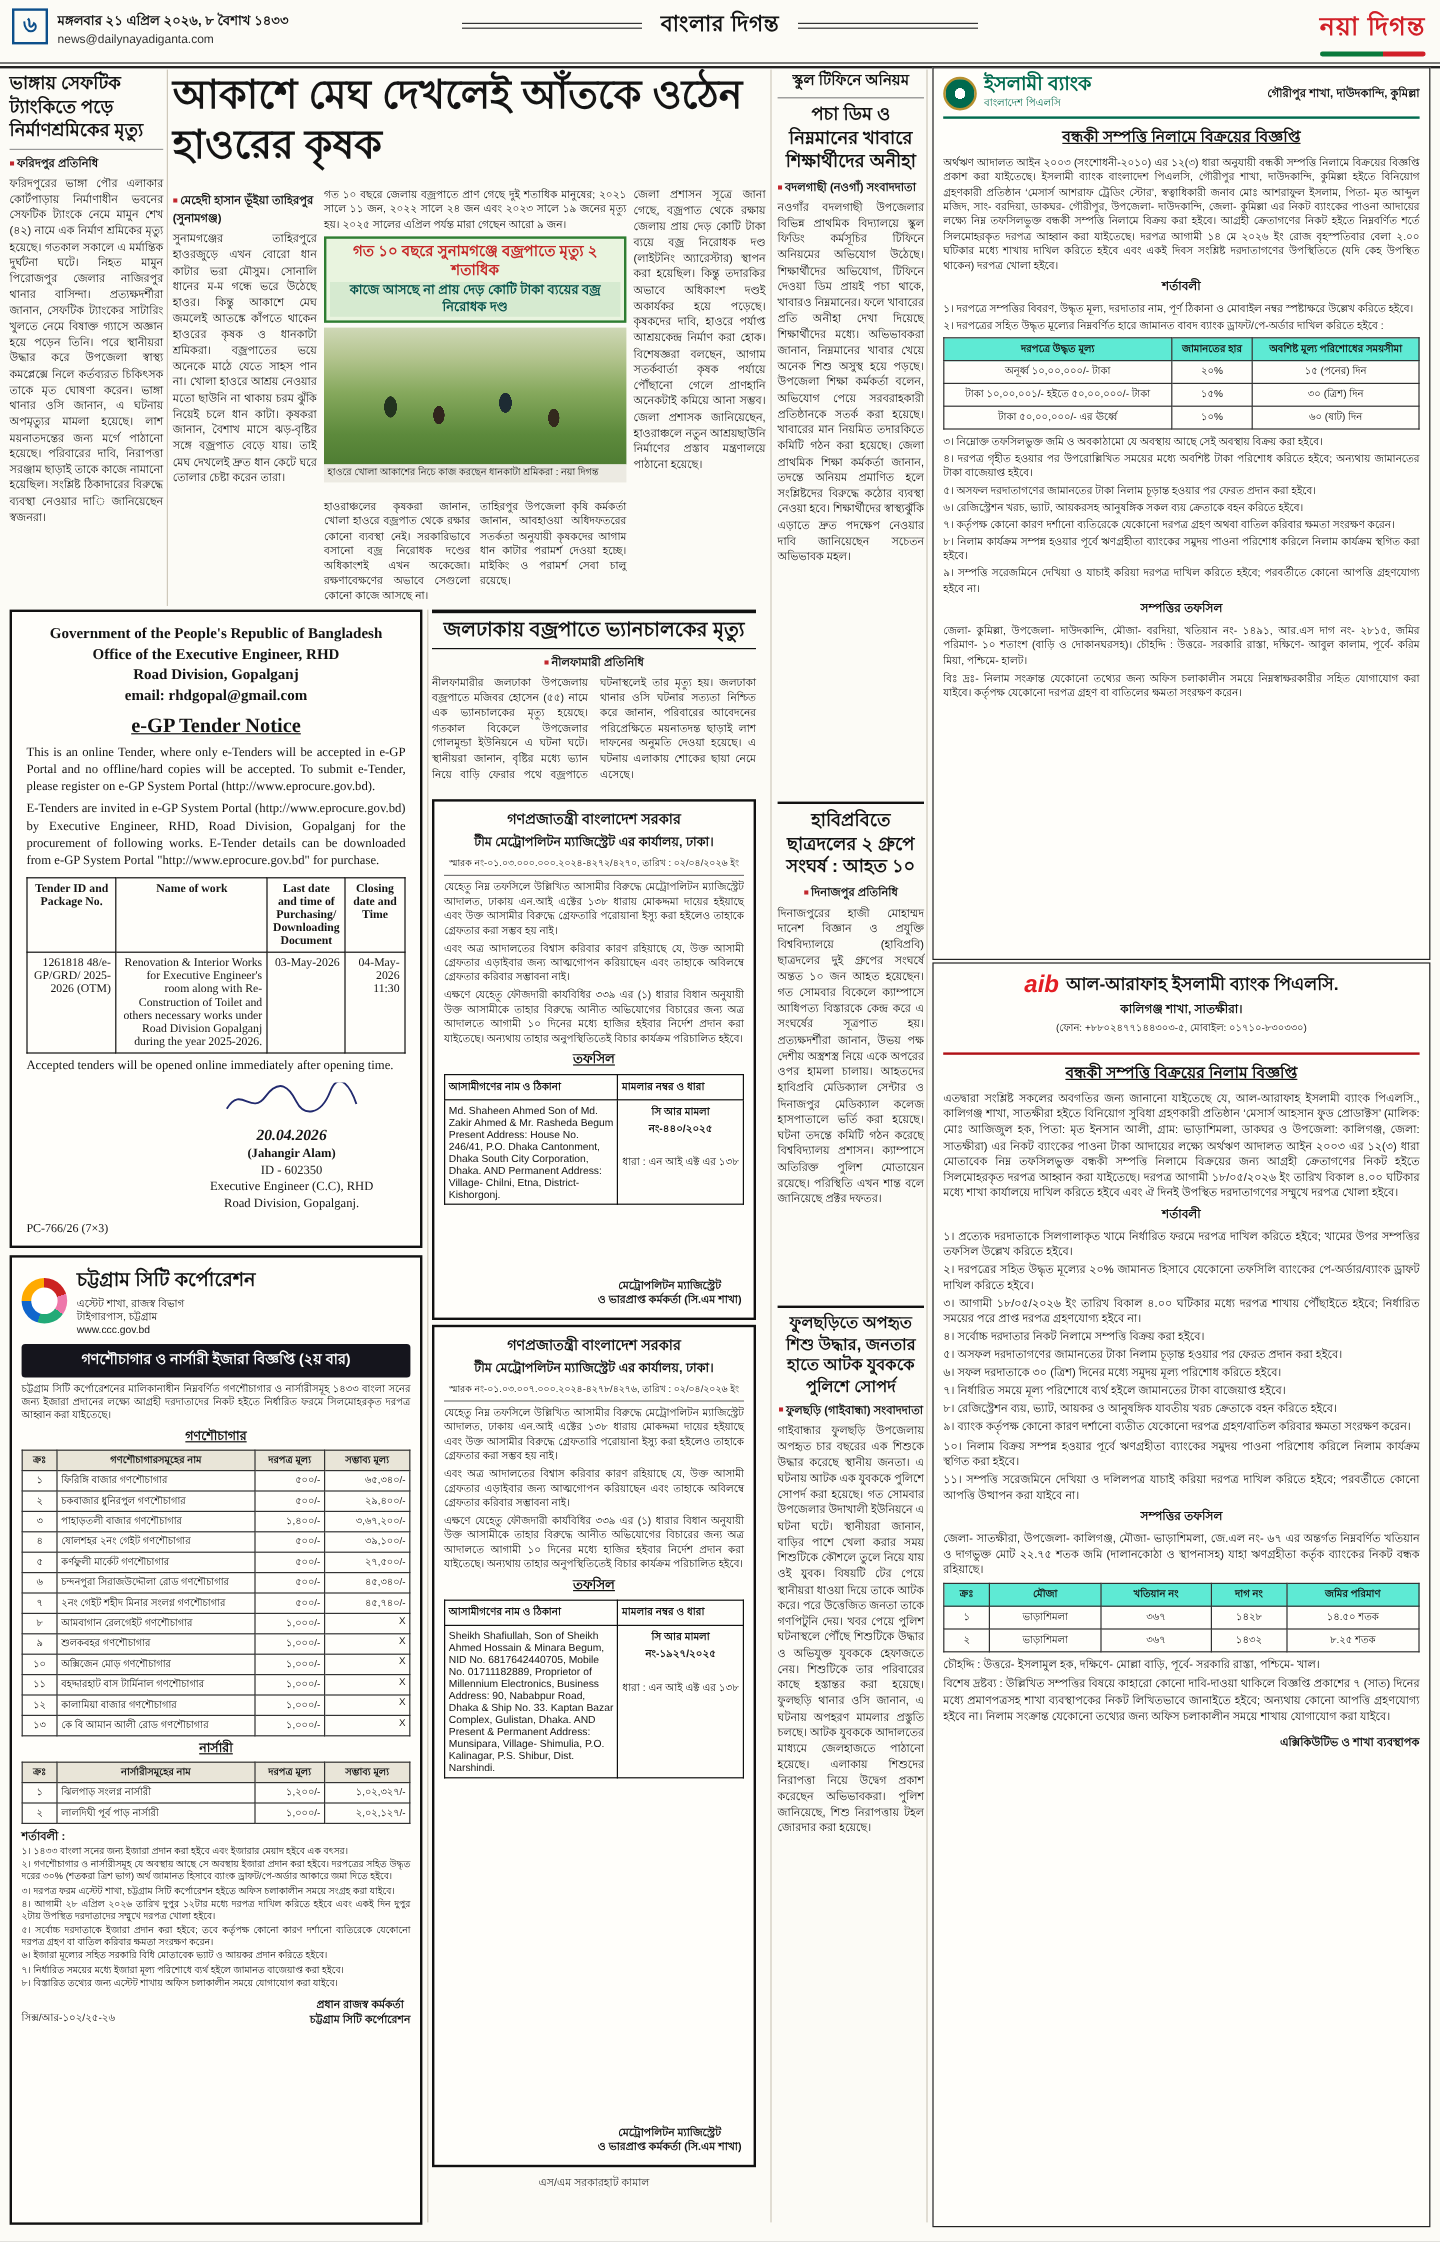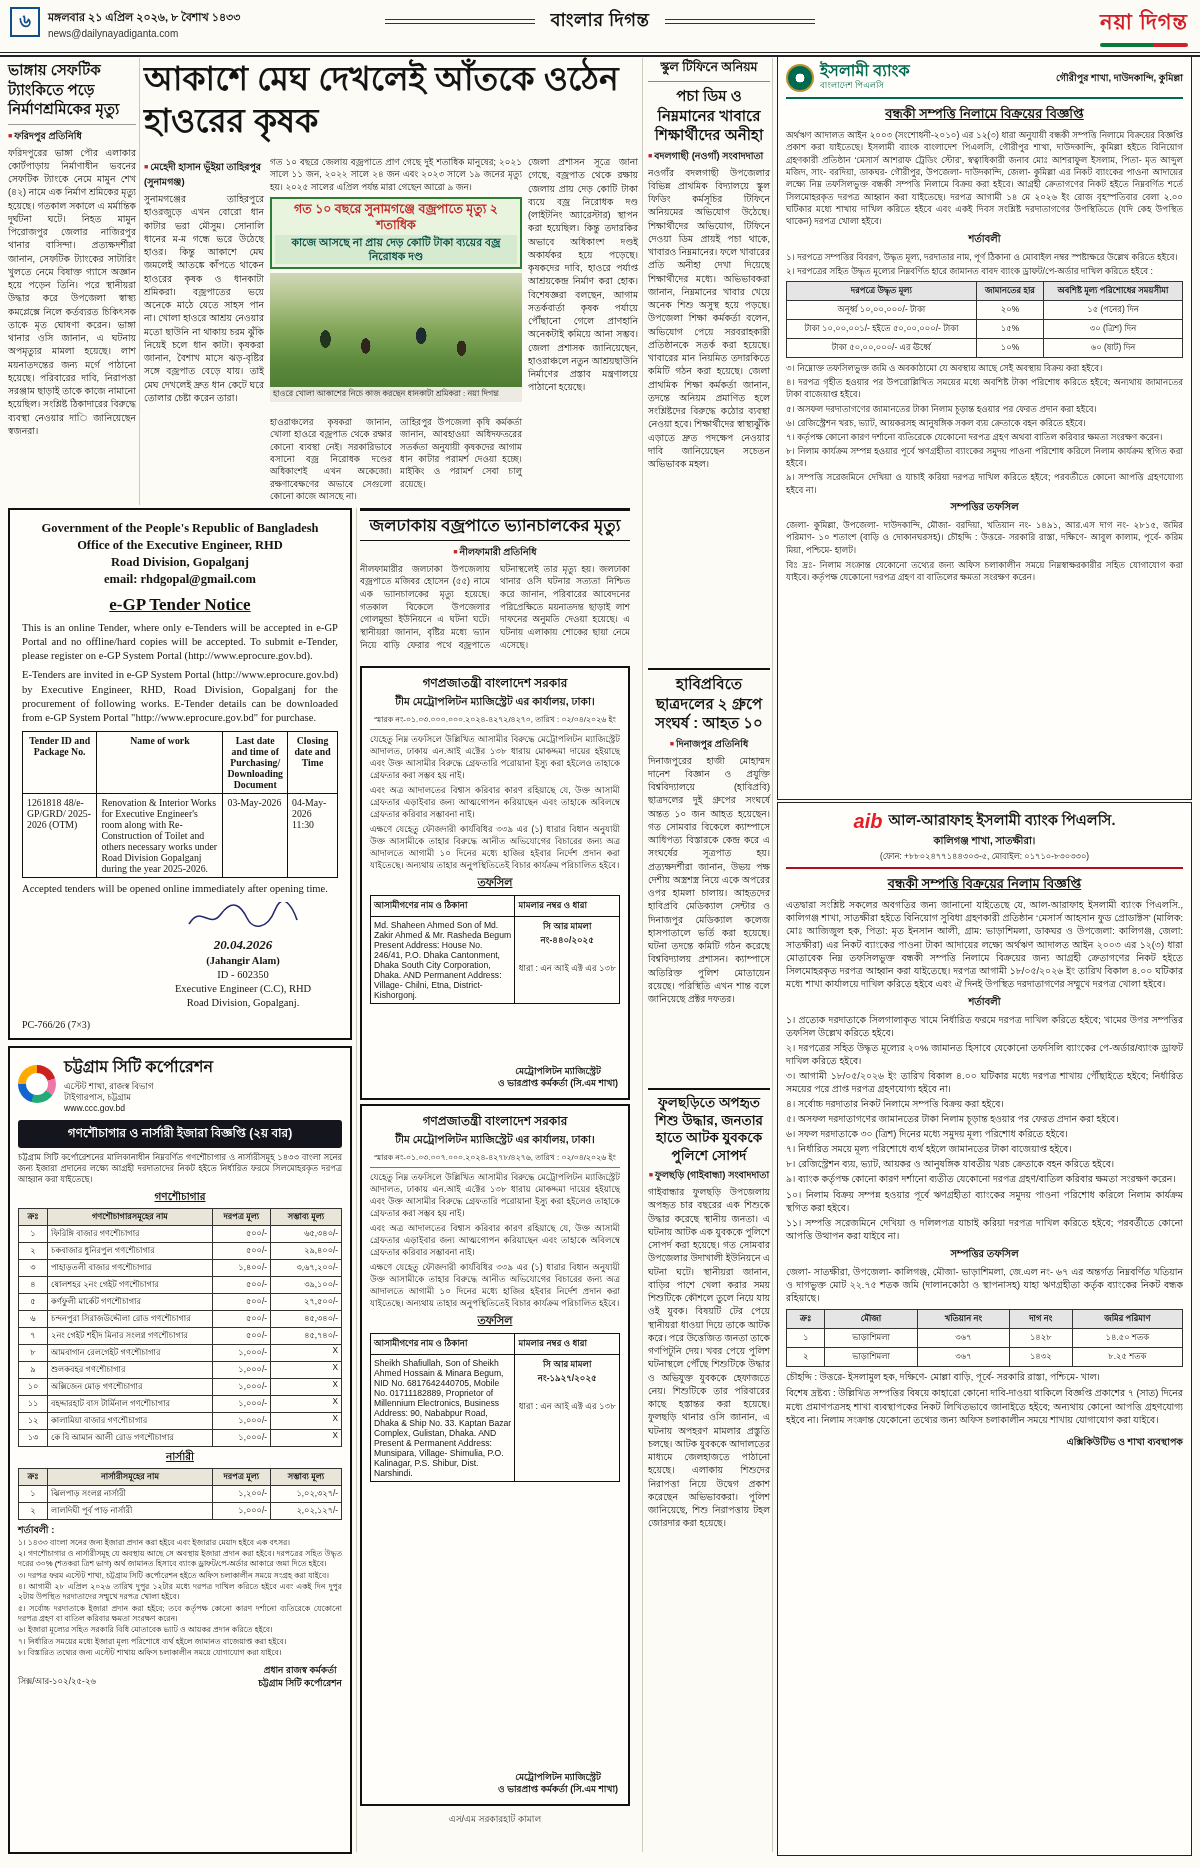--- a/index.html
+++ b/index.html
@@ -60,29 +60,29 @@
 .ib-ic{width:28px;height:28px;border-radius:50%;border:2px solid #b89130;background:radial-gradient(circle,#fff 0 26%,#006a4e 27% 100%)}
 #ib .ibname{font-size:16px;font-weight:800;color:#006a4e;line-height:1}
 #ib .ibsub{font-size:8.5px;color:#006a4e}
 #ib .ibbr{font-size:9.5px;font-weight:bold;text-align:right;max-width:140px}
 .adtitle{text-align:center;font-size:13px;font-weight:800;text-decoration:underline;margin:5px 0 4px}
 .adp{font-size:8.7px;line-height:1.42;text-align:justify;margin-bottom:3px}
 .adsec{text-align:center;font-weight:800;font-size:10px;margin:3px 0}
 .itm{font-size:8.7px;line-height:1.4;text-align:justify;margin-bottom:2px}
 .adtbl{width:100%;border-collapse:collapse;margin:4px 0;font-size:8.4px}
 .adtbl th,.adtbl td{border:1px solid #333;padding:2px 3px;text-align:center;vertical-align:middle}
-.adtbl th{background:#e5e5e5}
+.adtbl th{background:#5eead4}
 .contact{text-align:right;font-size:9px;line-height:1.5;margin-top:6px}
 
 #tn{left:8px;top:508px;width:344px;height:532px;border:2px solid #111;padding:10px 12px;font-family:"Liberation Serif","DejaVu Serif",serif;background:#fffefa}
 #tn .gl{text-align:center;font-weight:bold;font-size:12.5px;line-height:1.35}
 #tn .title{text-align:center;font-size:17px;font-weight:bold;text-decoration:underline;margin:7px 0 6px}
 #tn p{font-size:10.6px;line-height:1.35;text-align:justify;margin-bottom:5px}
 .ttbl{width:100%;border-collapse:collapse;font-size:9.8px;margin:4px 0}
-.ttbl th,.ttbl td{border:1px solid #111;padding:3px 4px;vertical-align:top;text-align:left}
+.ttbl th,.ttbl td{border:1px solid #111;padding:3px 4px;vertical-align:top;text-align:right}
 .ttbl th{text-align:center;font-weight:bold}
 #tn .sig{width:190px;margin-left:auto;text-align:center;margin-top:6px;font-size:10.5px;line-height:1.35}
 #tn .sgd{font-style:italic;font-size:13px;font-weight:bold}
 #tn .ref{position:absolute;left:12px;bottom:8px;font-size:10px}
 
 #jl{left:360px;top:508px;width:270px;height:152px}
 #jl h2{border-top:3px solid #111;border-bottom:1px solid #111;padding:4px 2px;text-align:center;font-size:16.5px;font-weight:800;line-height:1.25}
 #jl .byline{text-align:center}
 #jl .bt{column-count:2;column-gap:10px;font-size:8.8px}
 
@@ -103,21 +103,21 @@
 #pref{left:360px;top:1812px;width:270px;text-align:center;font-size:9px;color:#333}
 
 #hb{left:648px;top:668px;width:122px;height:414px}
 #hb h2{font-size:15px;text-align:center;border-top:2px solid #111;padding-top:4px}
 #hb .byline{text-align:center}
 #fl{left:648px;top:1088px;width:122px;height:760px}
 #fl h2{font-size:13.5px;text-align:center;border-top:2px solid #111;padding-top:4px}
 #fl .byline{text-align:center}
 
 #ab{left:777px;top:802px;width:415px;height:1054px}
-#ab .abhead{text-align:center;border-bottom:2px solid #b01116;padding-bottom:3px}
+#ab .abhead{text-align:center;border-bottom:2px solid #b01116;padding-bottom:13px}
 #ab .abrow{display:flex;align-items:center;justify-content:center;gap:6px}
 .aib-ic{font-size:20px;font-weight:800;font-style:italic;color:#e31e24;line-height:1}
 #ab .abname{font-size:14.5px;font-weight:800}
 #ab .abbr{font-size:10px;font-weight:bold}
 #ab .abph{font-size:8.3px}
 #ab .sig{text-align:right;font-size:9.5px;font-weight:bold;margin-top:8px}
 
 #cc{left:8px;top:1046px;width:344px;height:808px;border:2px solid #111;padding:6px 8px;background:#fffefa}
 #cc .cchead{display:flex;align-items:center;gap:8px}
 .ccc-ic{width:38px;height:38px;border-radius:50%;background:conic-gradient(#c22 0 20%,#e7a 20% 35%,#2a7 35% 55%,#16c 55% 75%,#fa0 75% 100%);position:relative;flex:0 0 auto}

